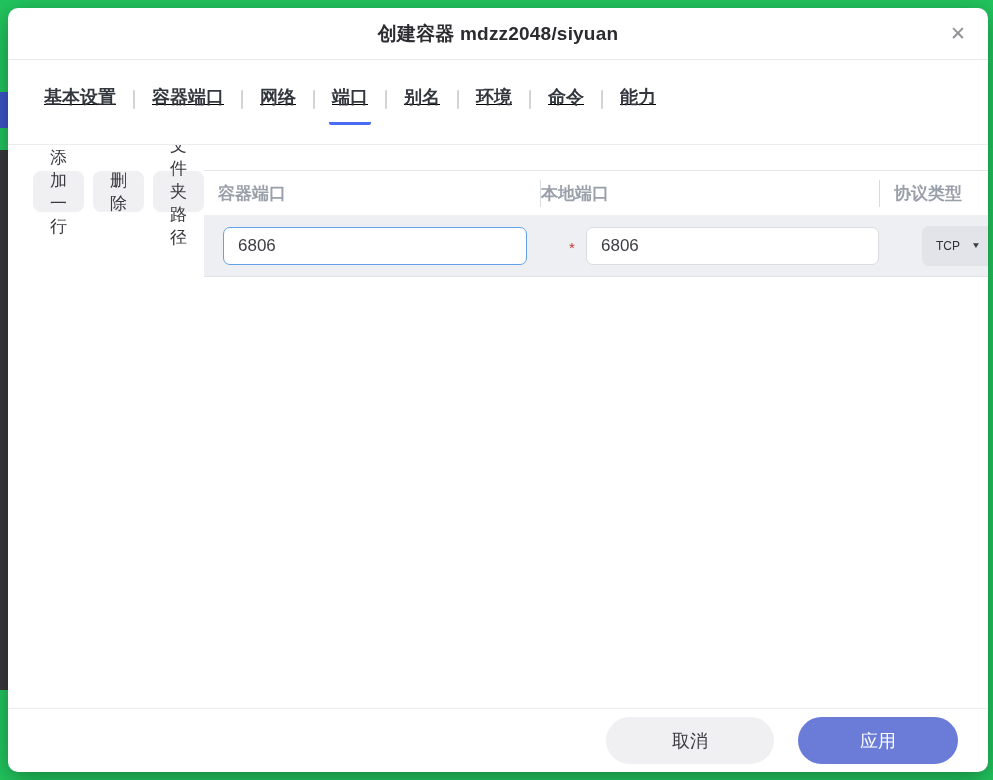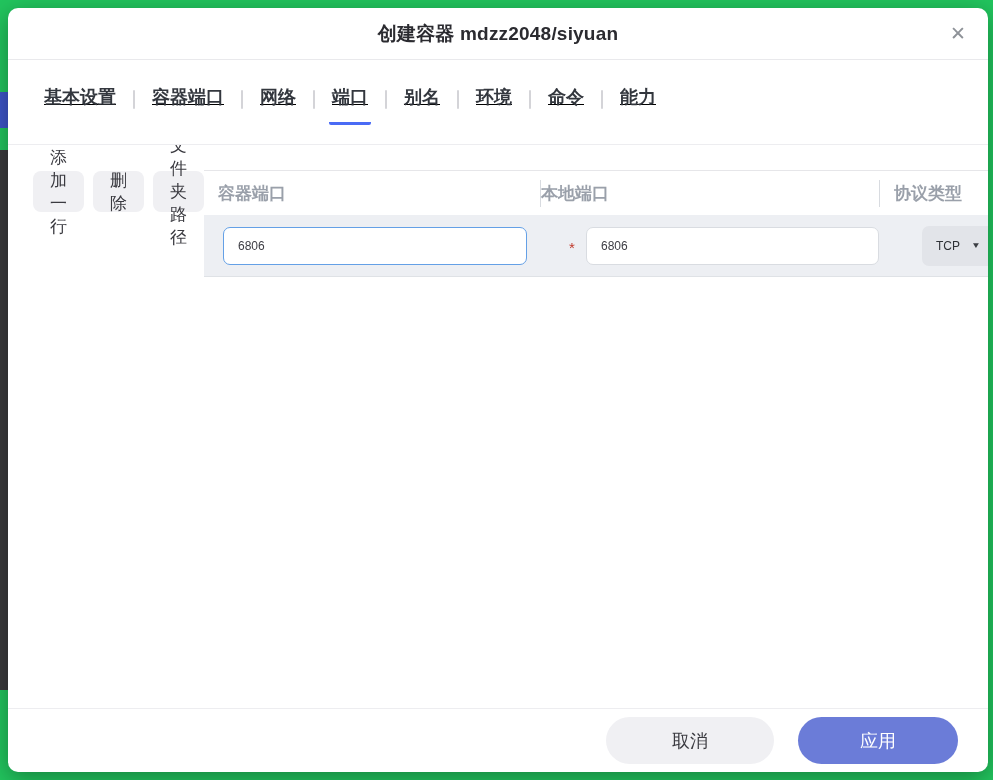--- a/index.html
+++ b/index.html
@@ -39,21 +39,21 @@
   .thead { display: flex; border-top: 1px solid #e6e6e9; height: 45px; align-items: center; }
   .th { position: relative; font-size: 17px; font-weight: bold; color: #9aa0aa; height: 100%; display: flex; align-items: center; }
   .th::after { content: ""; position: absolute; right: 0; top: 9px; width: 1px; height: 27px; background: #d8dbe0; }
   .col-1 { width: 339px; }
   .col-2 { width: 337px; padding-left: 14px; }
   .col-3 { flex: 1; padding-left: 14px; }
 
   .trow { display: flex; align-items: center; background: #edeff3; border-bottom: 1px solid #dfe2e6; height: 62px; }
   .cell { display: flex; align-items: center; height: 100%; }
 
-  .port-input { height: 38px; border-radius: 7px; background: #fff; font-family: inherit; font-size: 12px; color: #3d3d44; padding: 0 14px; outline: none; }
+  .port-input { height: 38px; border-radius: 7px; background: #fff; font-family: inherit; font-size: 17px; color: #3d3d44; padding: 0 14px; outline: none; }
   .input-local { width: 304px; margin-left: 19px; border: 1.5px solid #64a0e6; }
   .input-container { width: 293px; margin-left: 7px; border: 1px solid #d9dce1; }
   .required-mark { color: #c0392b; font-size: 15px; margin-left: 12px; margin-top: 4px; width: 10px; }
 
   .protocol-select { margin-left: 28px; height: 40px; min-width: 84px; padding: 0 14px; background: #e2e4e9; border-radius: 7px; display: flex; align-items: center; gap: 11px; cursor: pointer; }
   .protocol-select .value { font-size: 12px; color: #2e3136; }
   .protocol-select .arrow { font-size: 10px; color: #3a3d42; transform: scaleY(.85); }
 
   .body-filler { flex: 1; }
 

